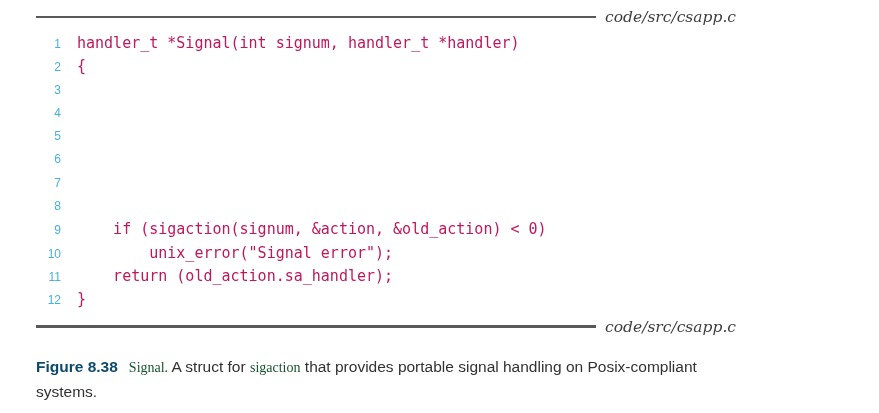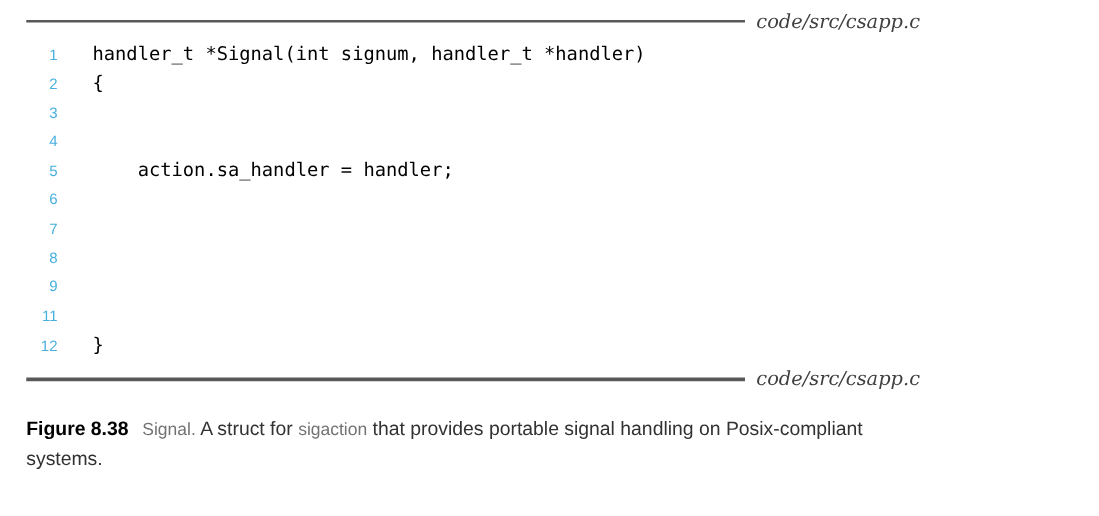--- a/index.html
+++ b/index.html
@@ -5,20 +5,21 @@
   * { margin: 0; padding: 0; box-sizing: border-box; }
   html, body { background: #ffffff; }
   .page {
     position: relative;
     width: 742px;
     height: 413px;
     background: #ffffff;
     font-family: "Liberation Sans", sans-serif;
     color: #323232;
     overflow: hidden;
+    padding-left: 15px;
   }
   .listing {
     padding: 10px 6px 0 21px;
   }
   .rule-row {
     display: flex;
     align-items: center;
     height: 14px;
   }
   .rule {
@@ -47,43 +48,43 @@
   .lineno {
     display: inline-block;
     width: 25px;
     text-align: right;
     font-family: "Liberation Sans", sans-serif;
     font-size: 12px;
     color: #48b0de;
     flex: none;
   }
   .code-text {
-    margin-left: 28px;
+    margin-left: 16px;
     font-family: "DejaVu Sans Mono", "Liberation Mono", monospace;
     font-size: 15px;
-    color: #000000;
+    color: #be185d;
     white-space: pre;
   }
   .rule-row.bottom { margin-top: 8px; }
   .caption {
     margin: 21px 21px 0 21px;
     font-size: 15.5px;
     line-height: 24px;
     color: #323232;
     max-width: 845px;
   }
   .fig-label {
-    color: #000000;
+    color: #0c4a6e;
     font-weight: bold;
     margin-right: 11px;
   }
   .mono {
-    font-family: Liberation Sans, sans-serif;
+    font-family: Liberation Serif, serif;
     font-size: 14px;
-    color: #737373;
+    color: #14532d;
   }
 </style>
 </head>
 <body>
 
 <div class="page">
   <div class="listing">
 
     <div class="rule-row top">
       <div class="rule"></div>
@@ -101,37 +102,42 @@
         </div>
       <div class="code-row">
           <span class="lineno">3</span>
         </div>
       <div class="code-row">
           <span class="lineno">4</span>
           <span class="code-text"></span>
         </div>
       <div class="code-row">
           <span class="lineno">5</span>
-          <span class="code-text">    action.sa_handler = handler;</span>
         </div>
       <div class="code-row">
           <span class="lineno">6</span>
         </div>
       <div class="code-row">
           <span class="lineno">7</span>
         </div>
       <div class="code-row">
           <span class="lineno">8</span>
           <span class="code-text"></span>
         </div>
       <div class="code-row">
           <span class="lineno">9</span>
+          <span class="code-text">    if (sigaction(signum, &amp;action, &amp;old_action) &lt; 0)</span>
+        </div>
+      <div class="code-row">
+          <span class="lineno">10</span>
+          <span class="code-text">        unix_error("Signal error");</span>
         </div>
       <div class="code-row">
           <span class="lineno">11</span>
+          <span class="code-text">    return (old_action.sa_handler);</span>
         </div>
       <div class="code-row">
           <span class="lineno">12</span>
           <span class="code-text">}</span>
         </div>
     </div>
 
     <div class="rule-row bottom">
       <div class="rule"></div>
       <span class="file-label">code/src/csapp.c</span>

